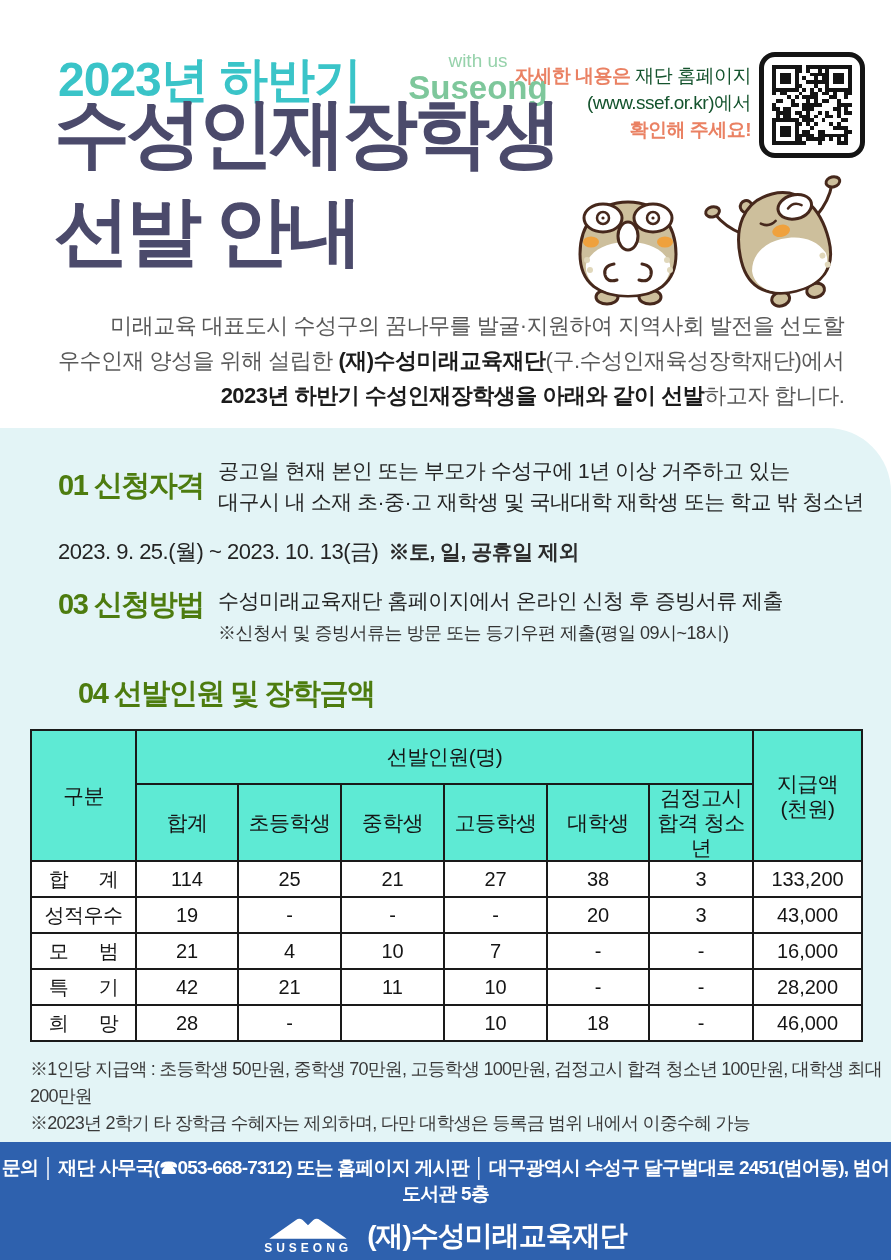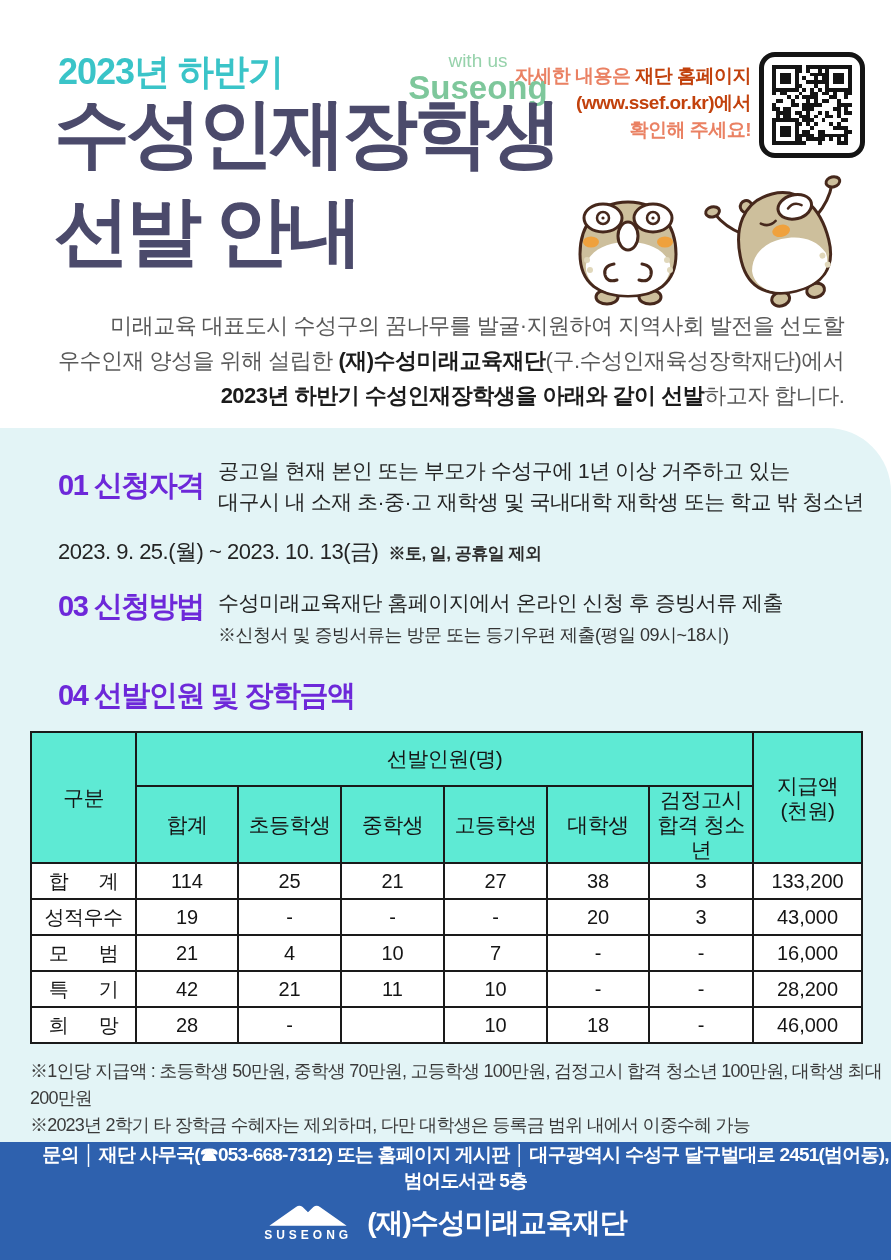--- a/index.html
+++ b/index.html
@@ -1,78 +1,78 @@
 <!DOCTYPE html>
 <html><head>
 <meta charset="utf-8">
 <style>
   * { margin:0; padding:0; box-sizing:border-box; }
   html,body { background:#fff; }
   body { font-family:"Liberation Sans", sans-serif; }
   .page { position:relative; width:891px; height:1260px; background:#ffffff; overflow:hidden; }
 
   
-  .period-title { position:absolute; left:58px; top:48px; font-size:36px; font-weight:800;
+  .period-title { position:absolute; left:58px; top:48px; font-size:48px; font-weight:800;
     color:#3ac4c8; letter-spacing:-1px; }
   .suseong-logo { position:absolute; left:398px; top:50px; width:160px; text-align:center; }
   .logo-tagline { font-size:19px; font-weight:400; color:#96d2ab; }
   .logo-name { font-size:33px; font-weight:800; color:#7ec79b; margin-top:-3px; letter-spacing:0px; }
   .qr-note { position:absolute; right:140px; top:62px; text-align:right; font-size:19px;
     line-height:27px; letter-spacing:-0.5px; }
   .qr-strong { color:#ea8163; font-weight:700; }
-  .qr-light  { color:#c2410c; font-weight:700; }
+  .qr-light  { color:#14532d; font-weight:400; }
   .qr-code { position:absolute; right:26px; top:52px; width:106px; height:106px;
     border:5px solid #141414; border-radius:16px; background:#fff; padding:8px; }
   .qr-grid { display:grid; grid-template-columns:repeat(21,1fr); grid-auto-rows:1fr;
     width:100%; height:100%; }
   .qr-grid div.on { background:#141414; }
 
   .main-title { position:absolute; left:54px; top:84px; font-size:76px; font-weight:900;
     color:#4b4a6b; line-height:98px; letter-spacing:-4px; }
 
   .mascots { position:absolute; left:562px; top:170px; width:302px; height:138px; }
 
   .intro { position:absolute; left:58px; top:308px; font-size:22px; line-height:35px;
     color:#595959; letter-spacing:-0.5px;text-align:right; }
   .intro b { color:#1b1b1b; font-weight:800; }
 
   
   .info-panel { position:absolute; left:0; top:428px; width:891px; height:714px;
     background:#e3f4f6; border-top-right-radius:64px; padding-top:27px; }
 
   .sec { display:flex; padding-left:58px; }
-  .sec-head { width:160px; flex-shrink:0; color:#6d28d9; font-weight:800; font-size:29px;
+  .sec-head { width:160px; flex-shrink:0; color:#4d7c0f; font-weight:800; font-size:29px;
     letter-spacing:-1.5px; }
   .sec-body { font-size:21px; color:#242424; line-height:31px; font-weight:500;
     letter-spacing:-0.5px; }
   .sec-01 { align-items:center; }
   .sec-02 { margin-top:19px; align-items:baseline; }
   .sec-02 .date-text { font-size:22px; }
-  .sec-02 .small-note { font-size:17px; font-weight:600; color:#2c2c2c; margin-left:10px;text-align:right; }
+  .sec-02 .small-note { font-size:21px; font-weight:600; color:#2c2c2c; margin-left:10px;text-align:right; }
   .sec-03 { margin-top:18px; }
   .sec-03 .sub-note { font-size:18px; color:#333333; margin-top:2px; }
   .sec-04 { margin-top:25px; }
 
   
   table.sel-table { width:831px; margin:15px 30px 0; border-collapse:collapse;
     table-layout:fixed; background:#ffffff; }
   .sel-table th, .sel-table td { border:2px solid #1a1a1a; text-align:center;
     vertical-align:middle; font-weight:400; color:#151515; }
   .sel-table thead th { background:#5eead4; font-size:21px; height:54px; letter-spacing:-0.5px; }
   .sel-table tbody td { background:#ffffff; font-size:20px; height:36px; }
   .pre { white-space:pre-line; line-height:25px; }
   .lbl { white-space:pre; letter-spacing:-0.5px; }
 
   .footnotes { margin:14px 0 0 30px; font-size:18px; color:#3a3a3a; line-height:27px;
     letter-spacing:-0.8px; }
 
   
   .footer { position:absolute; left:0; top:1142px; width:891px; height:118px;
     background:#2e61ae; color:#ffffff; text-align:center; }
-  .contact-line { font-size:19px; font-weight:600; letter-spacing:-0.8px;padding-left:40px; }
+  .contact-line { margin-top:13px; font-size:19px; font-weight:600; letter-spacing:-0.8px; }
   .footer-logo-row { margin-top:9px; display:flex; align-items:center; justify-content:center; gap:15px; }
   .suseong-mark { display:flex; flex-direction:column; align-items:center; }
   .suseong-mark .mark-text { font-size:12px; letter-spacing:4px; font-weight:700; margin-top:1px; }
   .org-name { font-size:28px; font-weight:800; letter-spacing:-1px; }
 </style>
 </head>
 <body>
 
 <div class="page">
 
@@ -607,21 +607,21 @@
 
     <div class="sec sec-03">
       <div class="sec-head">03 신청방법</div>
       <div class="sec-body">
         <div>수성미래교육재단 홈페이지에서 온라인 신청 후 증빙서류 제출</div>
         <div class="sub-note">※신청서 및 증빙서류는 방문 또는 등기우편 제출(평일 09시~18시)</div>
       </div>
     </div>
 
     <div class="sec sec-04">
-      <div class="sec-head" style="width:auto;">04 선발인원 및 장학금액</div>
+      <div class="sec-head" style="width:auto;margin-left:20px;">04 선발인원 및 장학금액</div>
     </div>
 
     <table class="sel-table">
       <colgroup>
         <col style="width:105px">
           <col style="width:102px">
           <col style="width:103px">
           <col style="width:103px">
         <col style="width:103px">
           <col style="width:102px">

